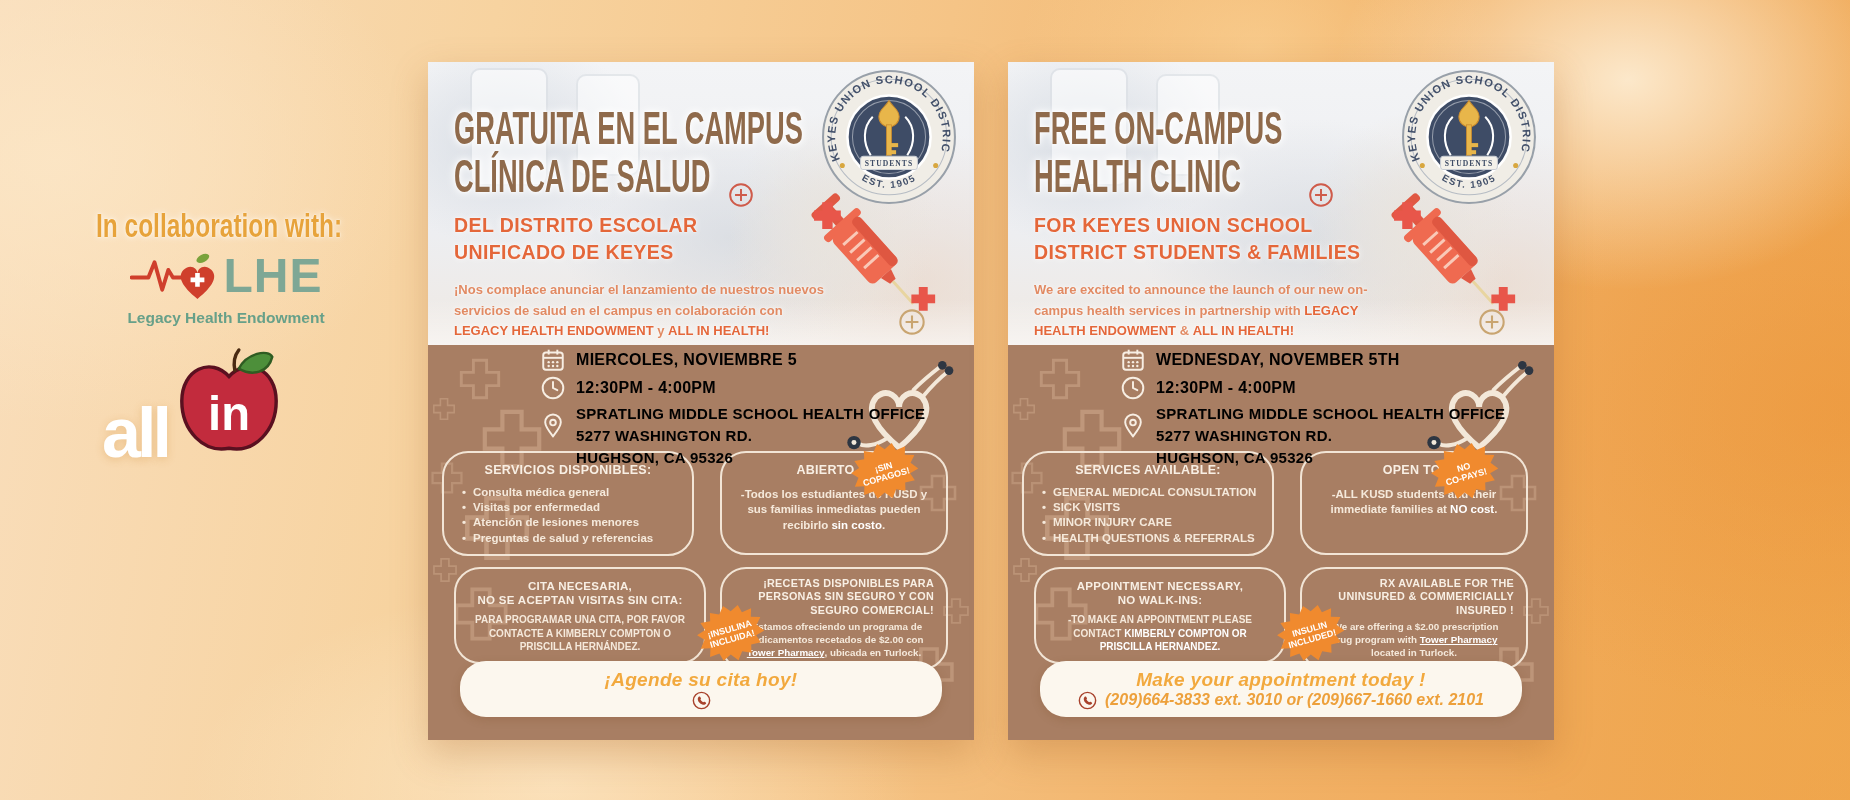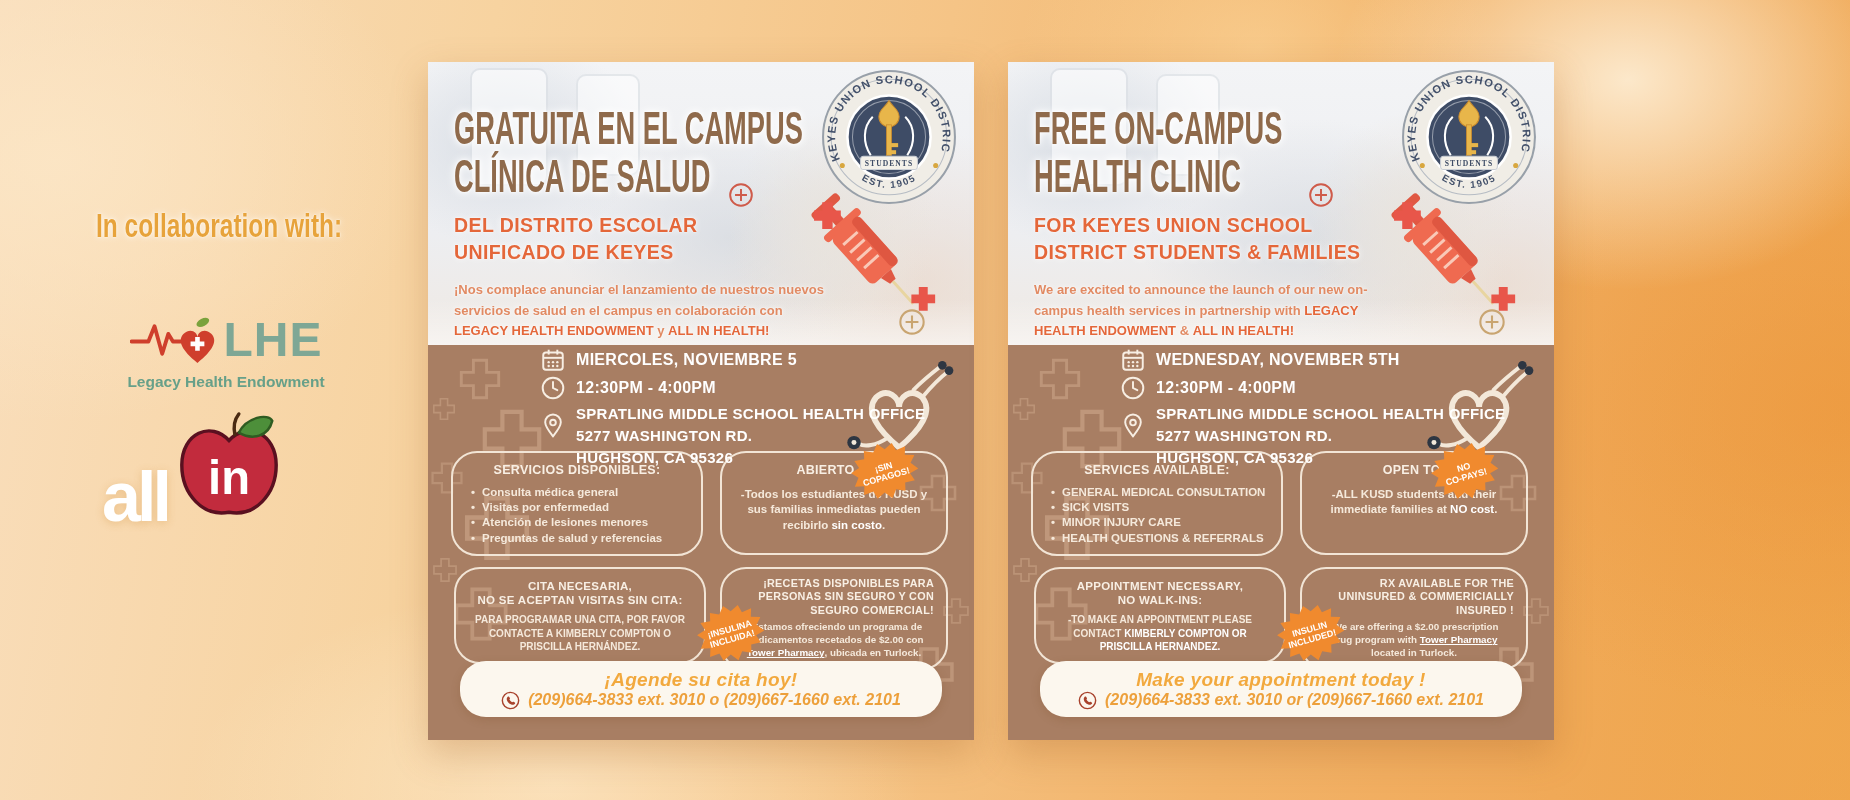--- a/index.html
+++ b/index.html
@@ -12,21 +12,21 @@
       radial-gradient(430px 430px at 97% 88%, rgba(240,168,76,.6), transparent 70%),
       radial-gradient(340px 240px at 68% 6%, rgba(251,214,156,.6), transparent 70%),
       radial-gradient(500px 350px at 3% 20%, rgba(252,231,199,.8), transparent 75%),
       linear-gradient(100deg,#f9debc 0%,#f7d3a0 25%,#f5c486 48%,#f2b369 68%,#f0a958 85%,#efa44c 100%);}
 
   
   .collab{position:absolute;left:96px;top:206px;width:300px;}
   .collab-heading{font-size:34px;font-weight:800;color:#e7a33b;
     text-shadow:0 0 2px #fff,0 0 9px rgba(255,255,255,.85);}
   .cond{display:inline-block;transform:scaleX(.72);transform-origin:left center;white-space:nowrap;}
-  .lhe-logo{margin-top:64px;width:260px;text-align:center;}
+  .lhe-logo{width:260px;text-align:center;}
   .lhe-row{display:flex;align-items:center;justify-content:center;gap:2px;}
   .lhe-abbr{font-size:48px;font-weight:800;color:#7ea795;letter-spacing:1px;line-height:1;}
   .lhe-name{font-size:15.5px;font-weight:700;color:#67a089;margin-top:2px;}
   .allin-logo{margin-top:20px;margin-left:6px;display:flex;align-items:flex-end;}
   .allin-all{font-size:70px;font-weight:800;color:#fff;letter-spacing:-4px;line-height:.9;
     text-shadow:0 2px 8px rgba(205,135,45,.3);}
 
   
   .flyer{position:absolute;top:62px;width:546px;height:678px;background:#fff;
     box-shadow:0 14px 34px rgba(160,95,35,.28);}
@@ -56,31 +56,31 @@
   .intro strong{color:#e4673a;font-weight:800;}
 
   .seal{position:absolute;top:6px;right:16px;width:138px;height:138px;z-index:2;}
   .syringe{position:absolute;top:118px;right:4px;width:196px;height:156px;z-index:2;}
   .cplus{position:absolute;z-index:2;}
 
   
   .deco-cross{position:absolute;}
   .deco-cross path{fill:none;stroke:#cfa98b;stroke-width:2.6;}
   .stetho{position:absolute;top:16px;right:8px;width:128px;height:96px;}
-  .info{position:absolute;left:112px;top:2px;color:#ffffff;z-index:2;}
+  .info{position:absolute;left:112px;top:2px;color:#000000;z-index:2;}
   .info-row{display:flex;align-items:center;gap:10px;margin-bottom:2px;}
   .info-row.loc{align-items:flex-start;}
   .info-row.loc .row-icon{margin-top:10px;}
   .row-icon{width:26px;height:26px;flex:0 0 auto;}
   .itxt{font-size:16px;font-weight:800;letter-spacing:.3px;line-height:1.35;}
   .loc-block div{font-size:15px;font-weight:800;letter-spacing:.3px;line-height:1.45;}
 
   .fbox{position:absolute;border:2px solid #f2e5d6;border-radius:26px;padding:10px 12px 8px;color:#f5e9db;z-index:1;}
   .fbox-head{text-align:center;font-weight:800;font-size:12.5px;letter-spacing:.3px;color:#f8efe4;line-height:1.25;}
-  .box-services{left:23px;top:106px;width:252px;min-height:104px;padding-left:12px;}
+  .box-services{left:14px;top:106px;width:252px;min-height:104px;padding-left:12px;}
   .box-services ul{margin:6px 0 0 4px;padding:0;list-style:none;}
   .box-services li{font-size:11.5px;font-weight:600;line-height:1.34;padding-left:13px;position:relative;}
   .box-services li::before{content:"•";position:absolute;left:2px;}
   .box-open{left:292px;top:106px;width:228px;min-height:104px;}
   .fbox-body{text-align:center;font-size:11.5px;font-weight:600;line-height:1.38;margin-top:8px;padding:0 6px;}
   .fbox-body strong{font-weight:800;color:#fff;}
   .box-appt{left:26px;top:222px;width:252px;min-height:84px;}
   .box-appt .fbox-head{font-size:11.5px;}
   .box-appt .fbox-body{font-size:10px;line-height:1.38;margin-top:5px;}
   .box-rx{left:292px;top:222px;width:228px;min-height:84px;padding-top:8px;}
@@ -319,21 +319,20 @@
         <span>INCLUIDA!</span>
       </div>
 
       <div class="flyer-footer">
         <div class="cta">¡Agende su cita hoy!</div>
         <div class="phone-row">
           <svg class="phone-ic" viewBox="0 0 24 24">
             <circle cx="12" cy="12" r="10.3" fill="none" stroke="#a8422c" stroke-width="1.8"></circle>
             <path d="M7.6 8.4c.8-1.6 2-1.9 2.6-1l1 1.5c.4.6 0 1.4-.6 1.9.8 1.5 1.9 2.6 3.4 3.4.5-.6 1.3-1 1.9-.6l1.5 1c.9.6.6 1.8-1 2.6-1.4.7-4.6 0-6.9-2.4-2.3-2.3-2.6-5-1.9-6.4z" fill="#a8422c"></path>
           </svg>
-          <span>(209)664-3833 ext. 3010 o (209)667-1660 ext. 2101</span>
         </div>
       </div>
     </div>
   </section>
 
   <section class="flyer flyer-en">
     <div class="photo-area">
       <div class="ph-deco" style="left:42px;top:6px;width:78px;height:118px;background:rgba(255,255,255,.55);border:2px solid rgba(195,202,210,.45);"></div>
       <div class="ph-deco" style="left:148px;top:12px;width:64px;height:102px;background:rgba(255,255,255,.5);border:2px solid rgba(195,202,210,.4);"></div>
       <div class="ph-soft" style="left:300px;top:50px;width:210px;height:230px;background:radial-gradient(closest-side,rgba(233,228,221,.95),transparent);"></div>

